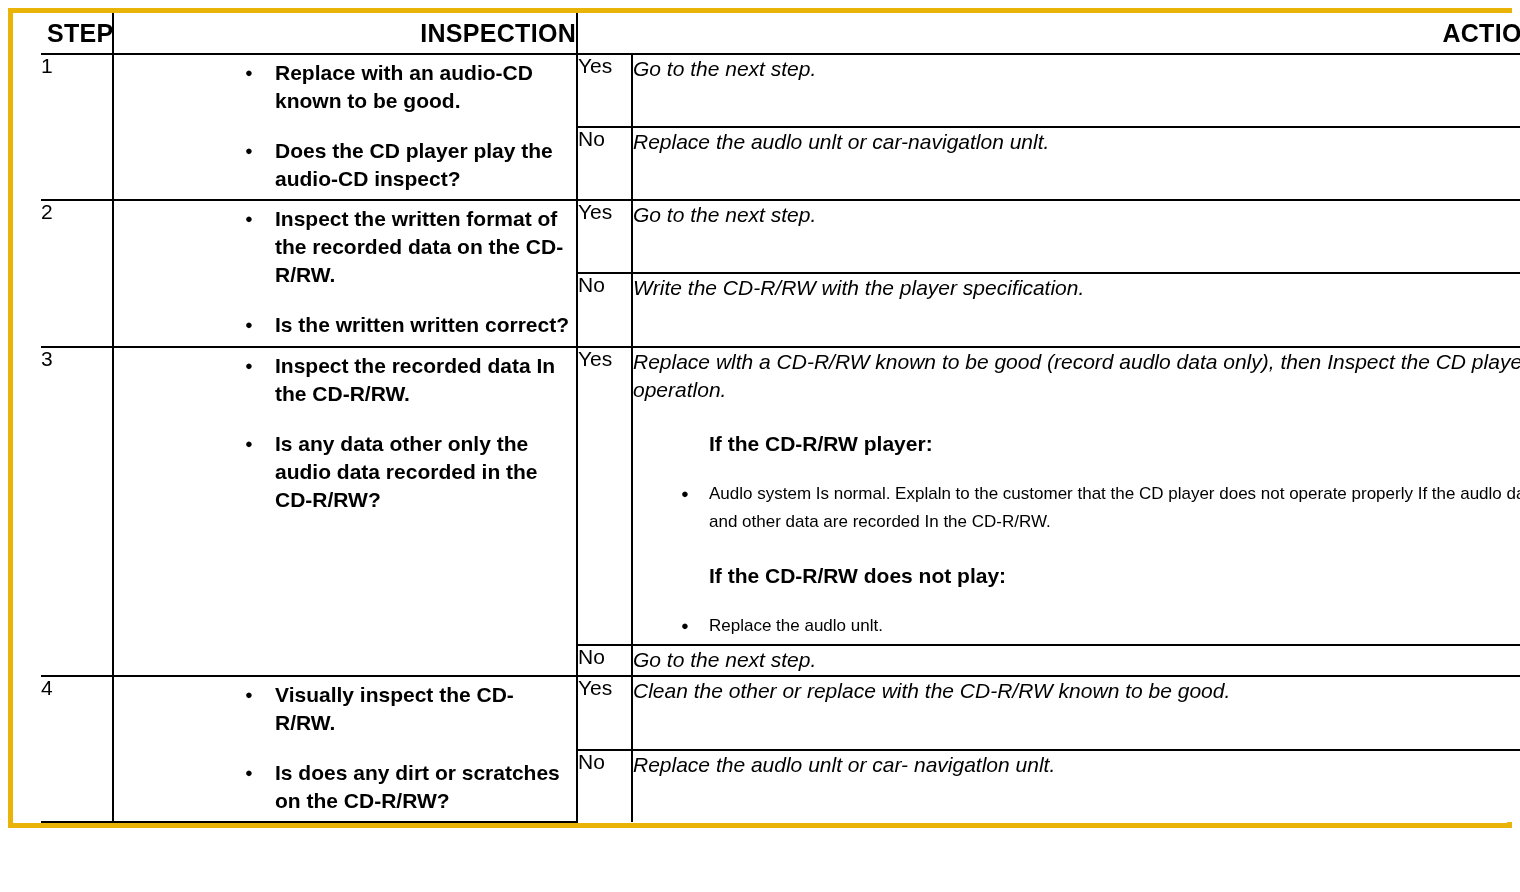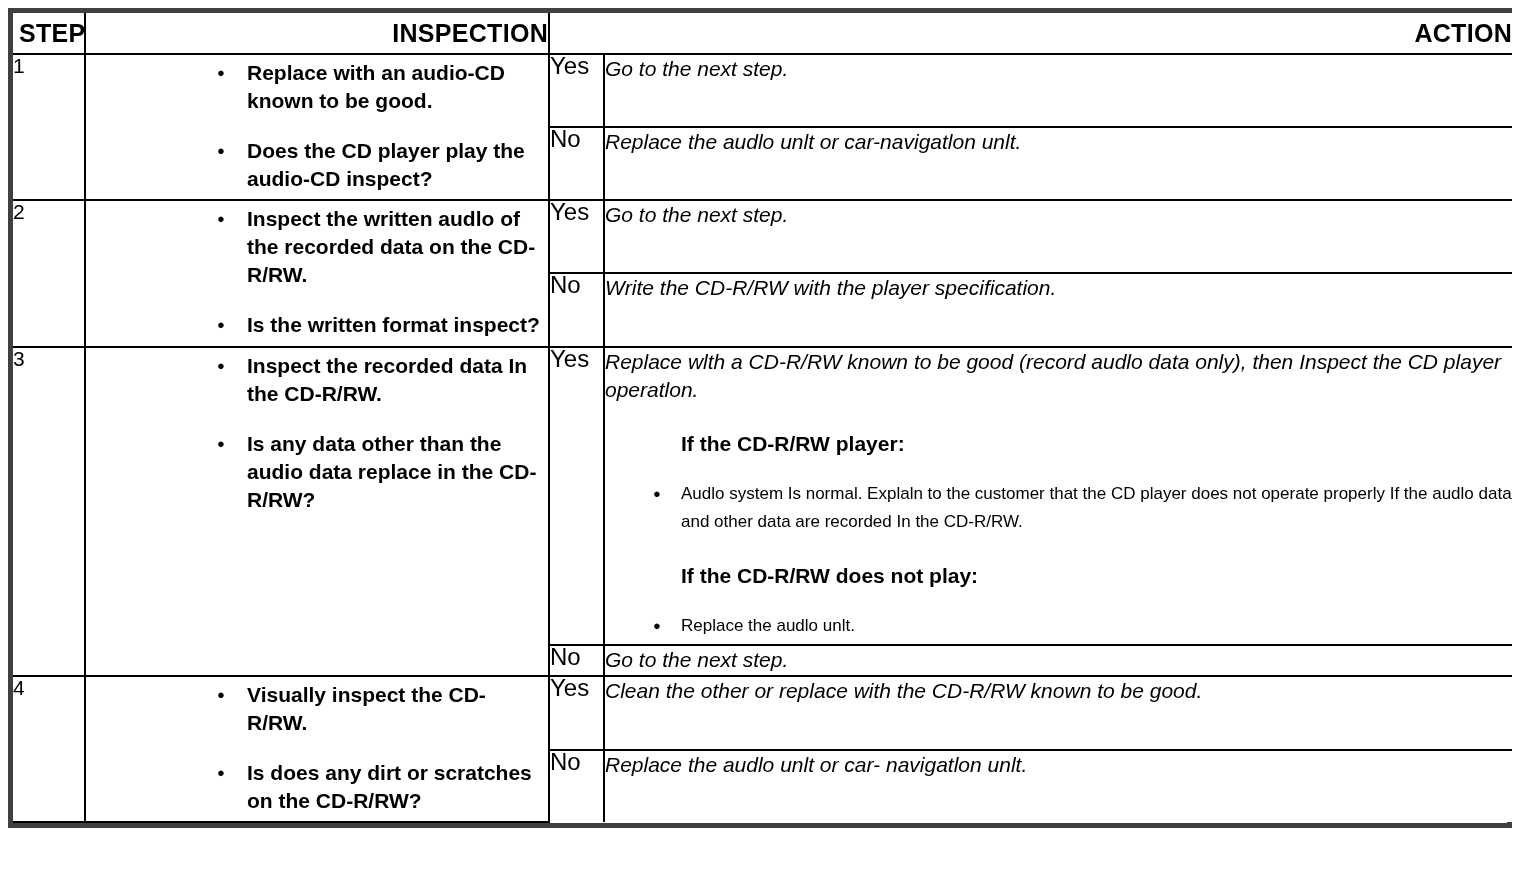--- a/index.html
+++ b/index.html
@@ -22,22 +22,23 @@
   }
 
   
   .tbl-wrap {
     position: absolute;
     left: 8px;
     top: 8px;
     width: 1504px;
     height: 820px;
     box-sizing: border-box;
-    border: 5px solid #404040;
+    border: 5px solid #eab308;
     background: #fff;
+    padding-left: 28px;
   }
   table.grid {
     width: 100%;
     height: 100%;
     border-collapse: collapse;
     table-layout: fixed;
   }
   table.grid td, table.grid th {
     border: 2px solid #000;
     vertical-align: top;
@@ -100,21 +101,21 @@
     content: "\25CF";
     position: absolute;
     left: 127px;
     top: 0;
     font-size: 13px;
     line-height: 28px;
   }
 
   
   .yn {
-    font-size: 24px;
+    font-size: 21px;
     line-height: 21px;
     padding: 7px 3px 0 4px;
     text-align: left;
     white-space: nowrap;
   }
 
   
   .act {
     padding: 7px 10px 10px 8px;
     font-size: 21px;
@@ -187,42 +188,42 @@
           <td class="yn">No</td>
           <td class="act">
             <p class="lead">Replace the audlo unlt or car-navigatlon unlt.</p>
           </td>
         </tr>
 
         <tr>
           <td class="stepnum" rowspan="2">2</td>
           <td class="insp" rowspan="2">
             <ul class="bullets">
-              <li>Inspect the written audlo of the recorded data on the CD-R/RW.</li>
-              <li>Is the written format inspect?</li>
+              <li>Inspect the written format of the recorded data on the CD-R/RW.</li>
+              <li>Is the written written correct?</li>
             </ul>
           </td>
           <td class="yn">Yes</td>
           <td class="act">
             <p class="lead">Go to the next step.</p>
           </td>
         </tr>
         <tr>
           <td class="yn">No</td>
           <td class="act">
             <p class="lead">Write the CD-R/RW with the player specification.</p>
           </td>
         </tr>
 
         <tr>
           <td class="stepnum" rowspan="2">3</td>
           <td class="insp" rowspan="2">
             <ul class="bullets">
               <li>Inspect the recorded data In the CD-R/RW.</li>
-              <li>Is any data other than the audio data replace in the CD-R/RW?</li>
+              <li>Is any data other only the audio data recorded in the CD-R/RW?</li>
             </ul>
           </td>
           <td class="yn">Yes</td>
           <td class="act">
             <p class="lead">Replace wlth a CD-R/RW known to be good (record audlo data only), then Inspect the CD player operatlon.</p>
             <div class="sub-head">If the CD-R/RW player:</div>
             <ul class="act-bullets">
               <li>Audlo system Is normal. Explaln to the customer that the CD player does not operate properly If the audlo data and other data are recorded In the CD-R/RW.</li>
             </ul>
             <div class="sub-head">If the CD-R/RW does not play:</div>

